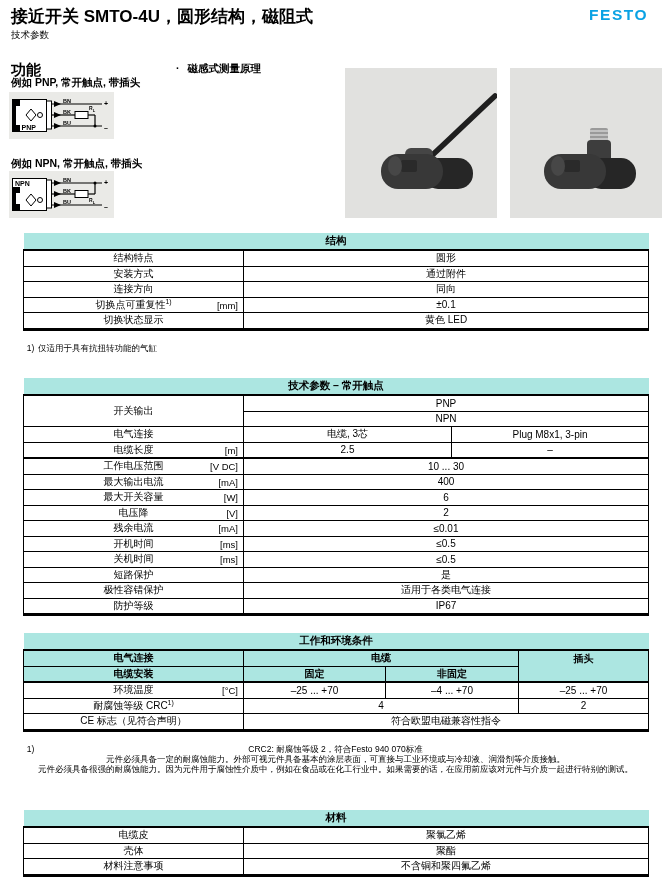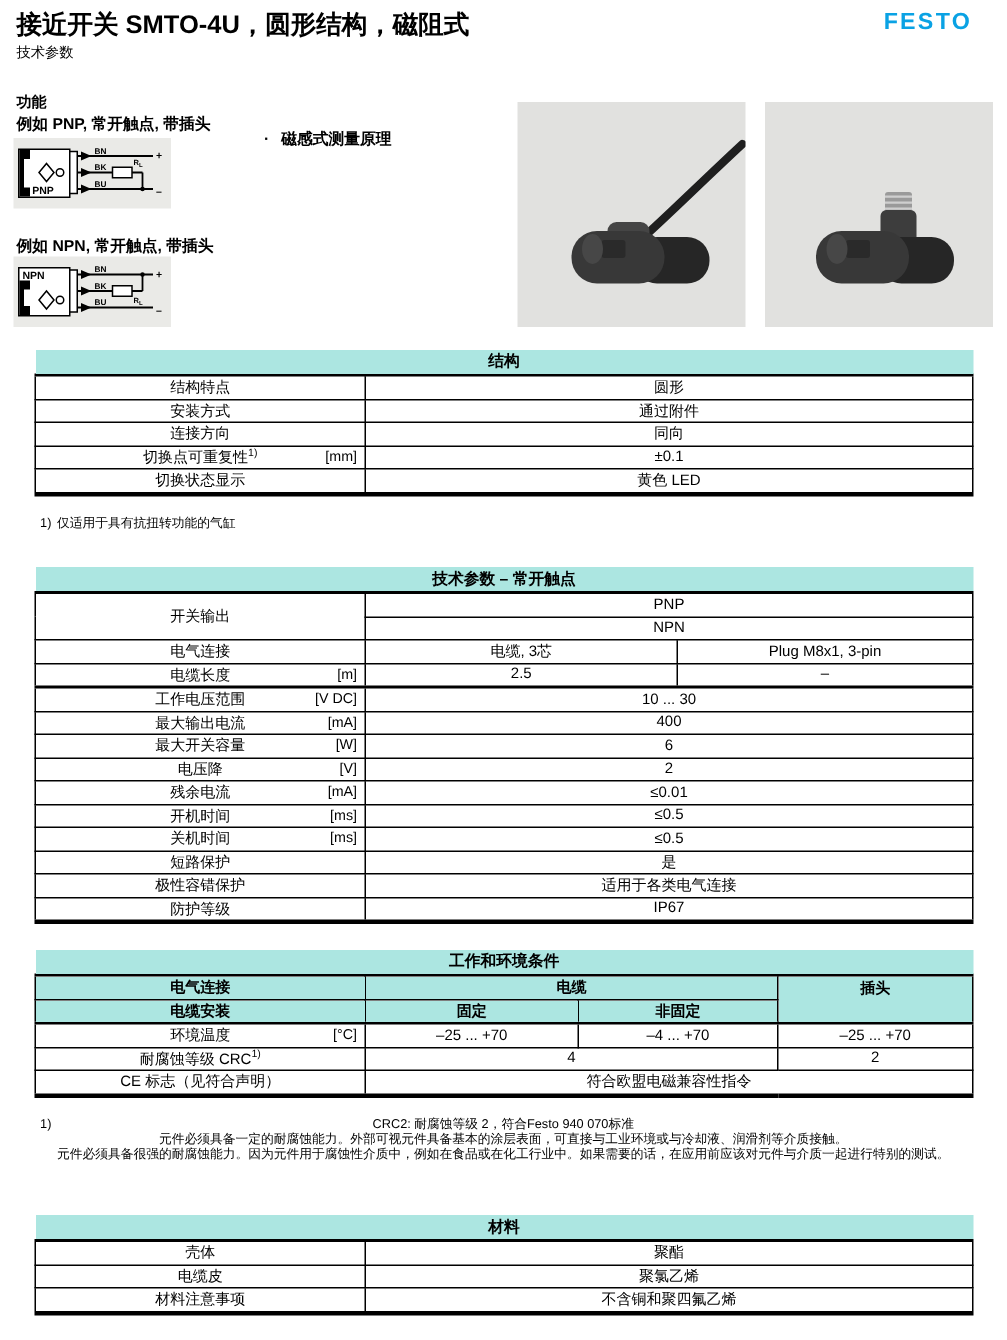--- a/index.html
+++ b/index.html
@@ -11,23 +11,23 @@
   html,body{margin:0;padding:0;background:#fff;}
   .page{
     position:relative;width:671px;height:893px;background:#fff;color:#000;
     font-family:"Liberation Sans","DejaVu Sans",sans-serif;overflow:hidden;text-align:center;
   }
   
   .doc-title{position:absolute;left:11px;top:5px;font-size:17px;font-weight:bold;white-space:nowrap;}
   .doc-subtitle{position:absolute;left:11px;top:29px;font-size:9.5px;}
   .brand-logo{position:absolute;right:23px;top:6px;font-size:15.5px;font-weight:bold;color:var(--brand);letter-spacing:1.5px;}
   
-  .fn-heading{position:absolute;left:11px;top:61px;font-size:10px;font-weight:bold;}
+  .fn-heading{position:absolute;left:11px;top:61px;font-size:15px;font-weight:bold;}
   .fn-caption{position:absolute;left:11px;font-size:10.5px;font-weight:bold;white-space:nowrap;}
-  .fn-bullet{position:absolute;left:176px;top:62px;font-size:10.5px;font-weight:bold;white-space:nowrap;margin-top:24px;}
+  .fn-bullet{position:absolute;left:176px;top:62px;font-size:10.5px;font-weight:bold;white-space:nowrap;}
   .fn-bullet .dot{margin-right:8px;font-weight:bold;}
   .circuit{position:absolute;left:9px;width:105px;height:47px;background:var(--diagram-bg);}
   
   .photo{position:absolute;top:68px;width:152px;height:150px;background:var(--photo-bg);}
   .photo.left{left:345px;} .photo.right{left:510px;}
   
   table.dtable{position:absolute;left:23px;width:625px;border-collapse:collapse;table-layout:fixed;font-size:10px;}
   table.dtable td{border:1px solid #000;height:14.5px;padding:0 5px;vertical-align:middle;position:relative;white-space:nowrap;overflow:hidden;}
   table.dtable tr.band td{background:var(--band);border:none;border-bottom:2.5px solid #000;font-weight:bold;font-size:10.5px;height:14px;padding:1px 6px;}
   table.dtable tr.hdr td{background:var(--band);font-weight:bold;}
@@ -300,26 +300,26 @@
   <table class="dtable" style="top:810px">
     <colgroup>
         <col style="width:220px">
         <col style="width:405px">
       </colgroup>
     <tbody>
         <tr class="band">
           <td colspan="2">材料</td>
         </tr>
     <tr>
+          <td>电缆皮</td>
+          <td>聚氯乙烯</td>
+        </tr>
+    <tr>
           <td>壳体</td>
           <td>聚酯</td>
-        </tr>
-    <tr>
-          <td>电缆皮</td>
-          <td>聚氯乙烯</td>
         </tr>
     <tr class="last">
           <td>材料注意事项</td>
           <td>不含铜和聚四氟乙烯</td>
         </tr>
   </tbody>
     </table>
 
 </div>
 

